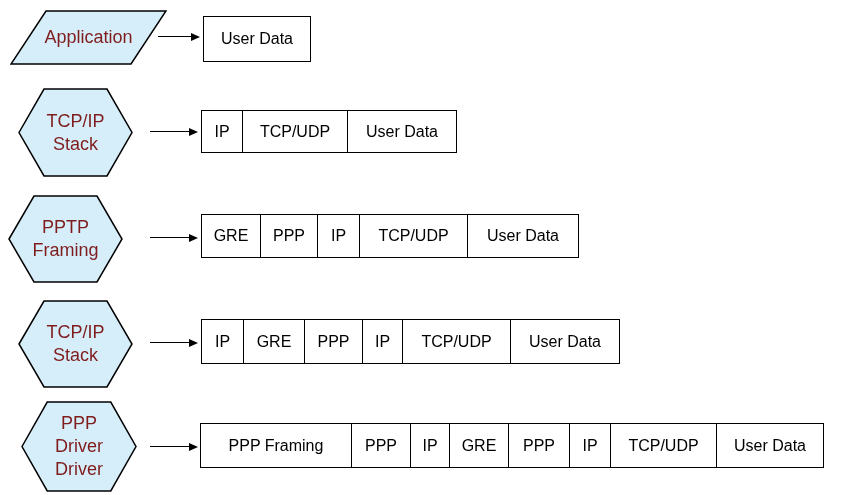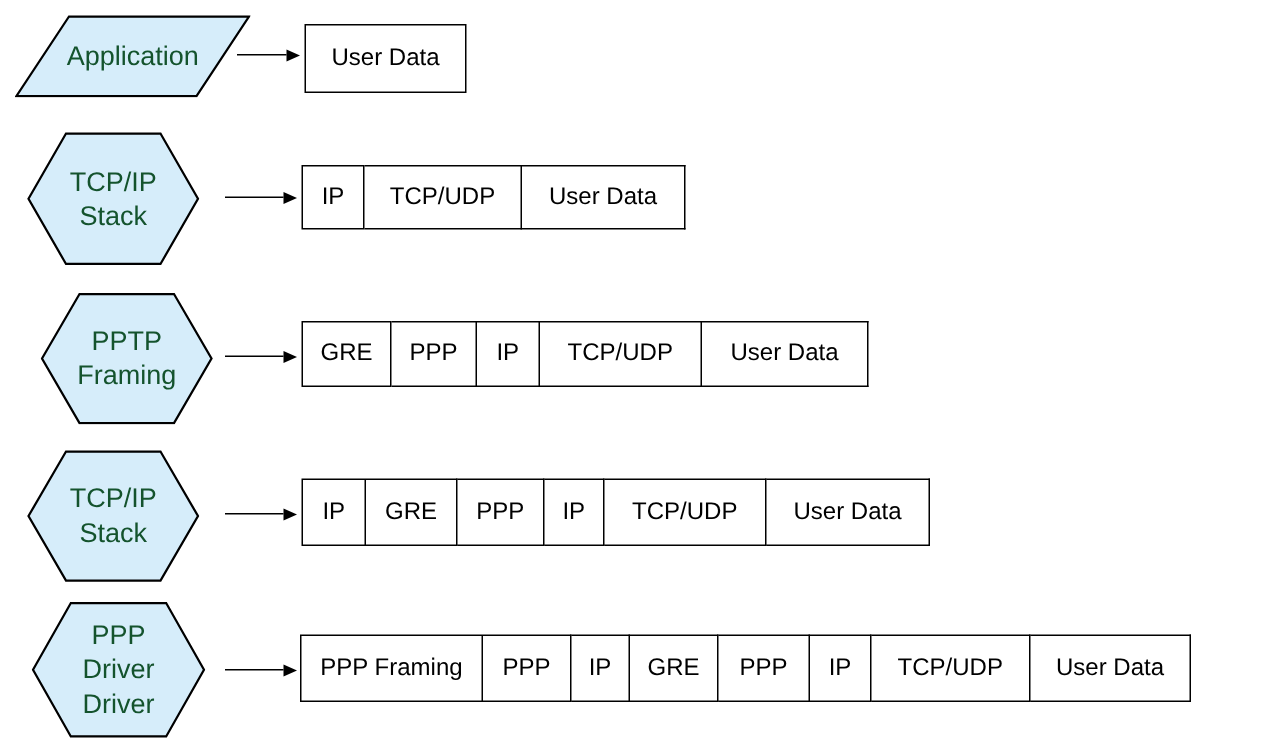--- a/index.html
+++ b/index.html
@@ -28,21 +28,21 @@
   .shape-label {
     position: absolute;
     left: 0; top: 0;
     width: 100%; height: 100%;
     display: flex;
     flex-direction: column;
     align-items: center;
     justify-content: center;
     font-size: 18px;
     line-height: 23px;
-    color: #14532d;
+    color: #7f1d1d;
     text-align: center;
     user-select: none;
   }
   .arrow {
     position: absolute;
     height: 9px;
     display: flex;
     align-items: center;
   }
   .arrow .arrow-line {
@@ -108,21 +108,21 @@
     </div>
     <div class="arrow" style="left: 150px; top: 127px; width: 48px;">
       <div class="arrow-line"></div>
       <div class="arrow-head"></div>
     </div>
     <div class="packet" style="left: 201px; top: 110px; height: 43px;">
       <div class="packet-cell" style="width: 42px;">IP</div>
       <div class="packet-cell" style="width: 105px;">TCP/UDP</div>
       <div class="packet-cell" style="width: 109px;">User Data</div>
     </div>
-    <div class="shape" style="left: 27px; top: 195px; width: 115px; height: 88px;">
+    <div class="shape" style="left: 8px; top: 195px; width: 115px; height: 88px;">
       <svg viewBox="0 0 115 88" preserveAspectRatio="none">
         <polygon points="1,44 26,1 89,1 114,44 89,87 26,87" fill="#D6EDFA" stroke="#000000" stroke-width="1.5" vector-effect="non-scaling-stroke"></polygon>
       </svg>
       <div class="shape-label">
         <span>PPTP</span>
         <span>Framing</span>
       </div>
     </div>
     <div class="arrow" style="left: 150px; top: 233px; width: 48px;">
       <div class="arrow-line"></div>
@@ -164,21 +164,21 @@
         <span>PPP</span>
         <span>Driver</span>
         <span>Driver</span>
       </div>
     </div>
     <div class="arrow" style="left: 150px; top: 442px; width: 48px;">
       <div class="arrow-line"></div>
       <div class="arrow-head"></div>
     </div>
     <div class="packet" style="left: 200px; top: 423px; height: 45px;">
-      <div class="packet-cell" style="width: 122px;">PPP Framing</div>
+      <div class="packet-cell" style="width: 152px;">PPP Framing</div>
       <div class="packet-cell" style="width: 59px;">PPP</div>
       <div class="packet-cell" style="width: 39px;">IP</div>
       <div class="packet-cell" style="width: 59px;">GRE</div>
       <div class="packet-cell" style="width: 61px;">PPP</div>
       <div class="packet-cell" style="width: 41px;">IP</div>
       <div class="packet-cell" style="width: 106px;">TCP/UDP</div>
       <div class="packet-cell" style="width: 107px;">User Data</div>
     </div>
   </div>
 

